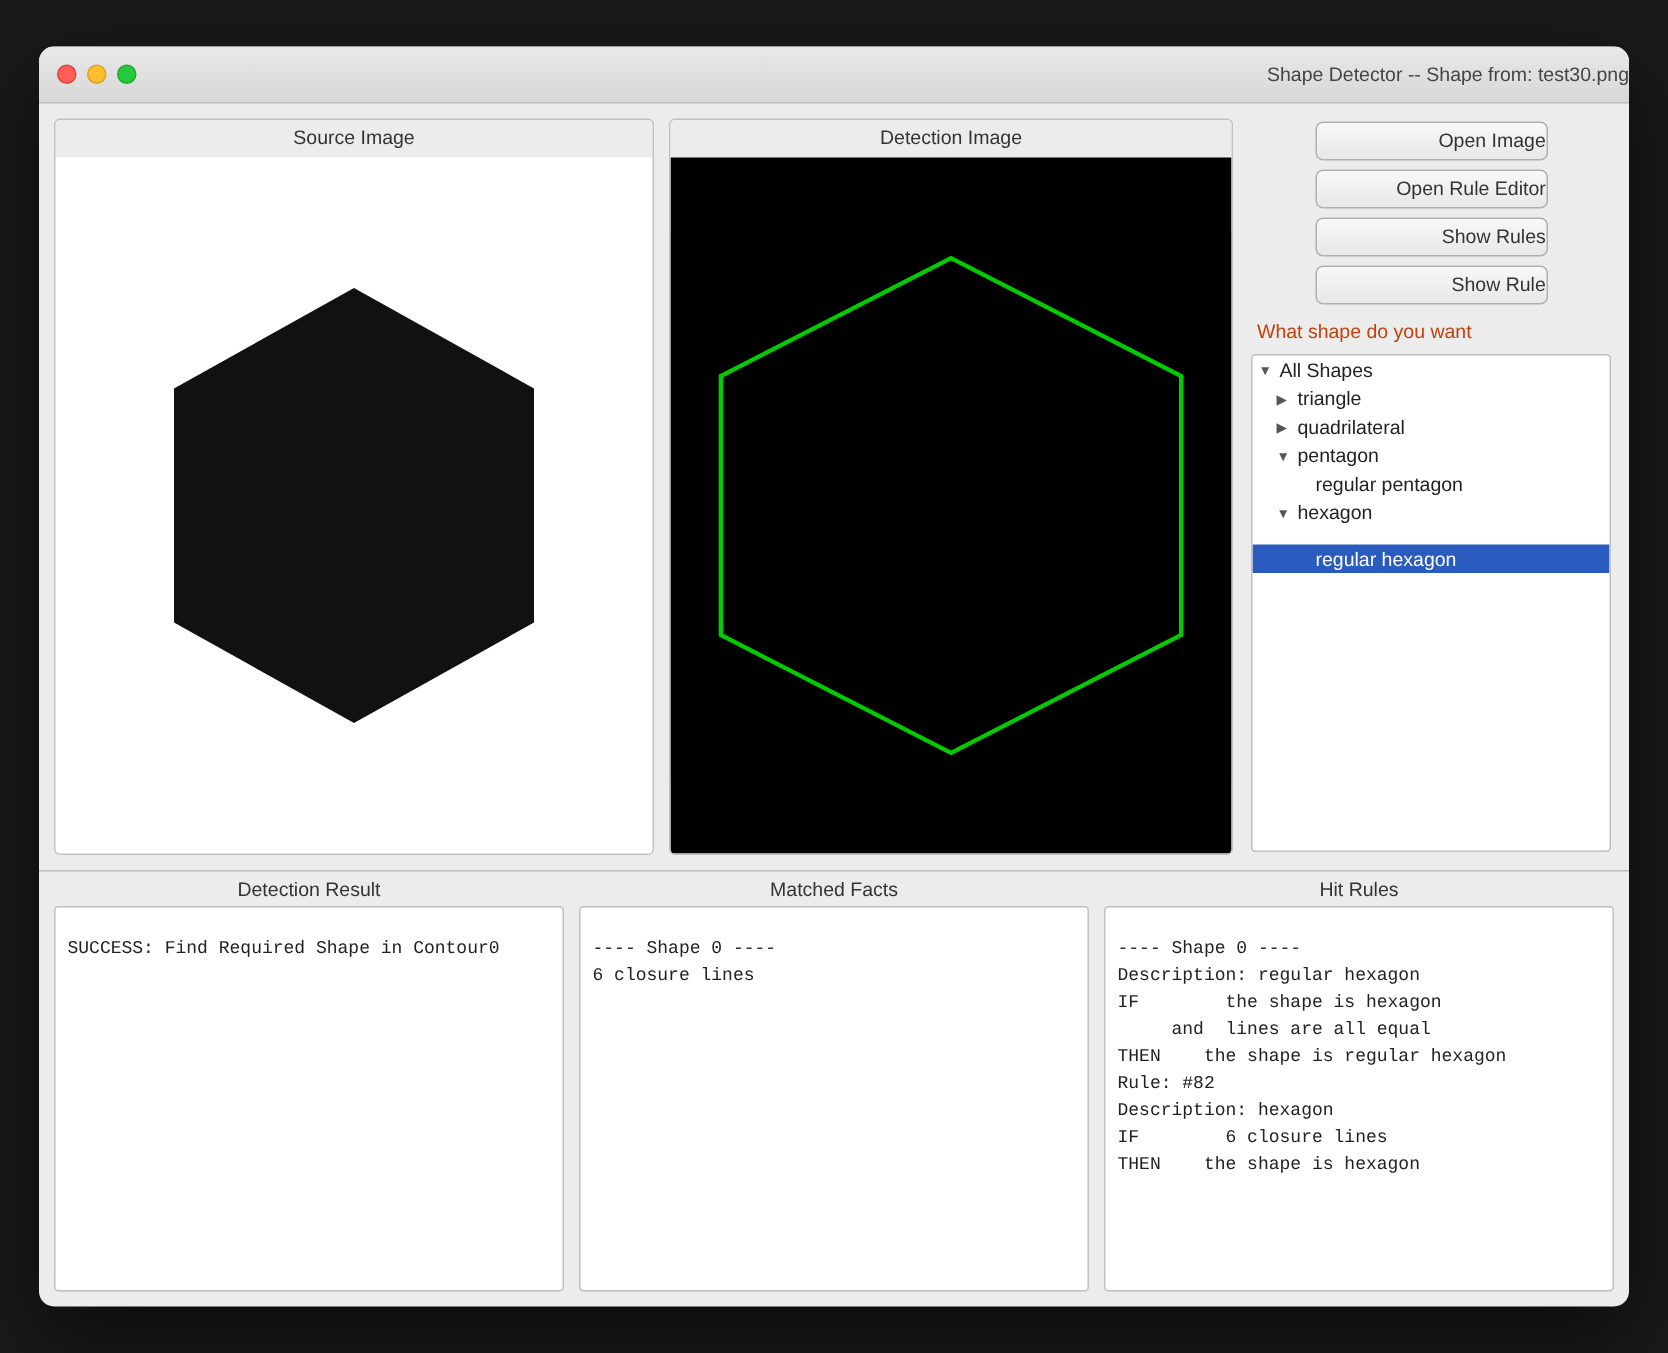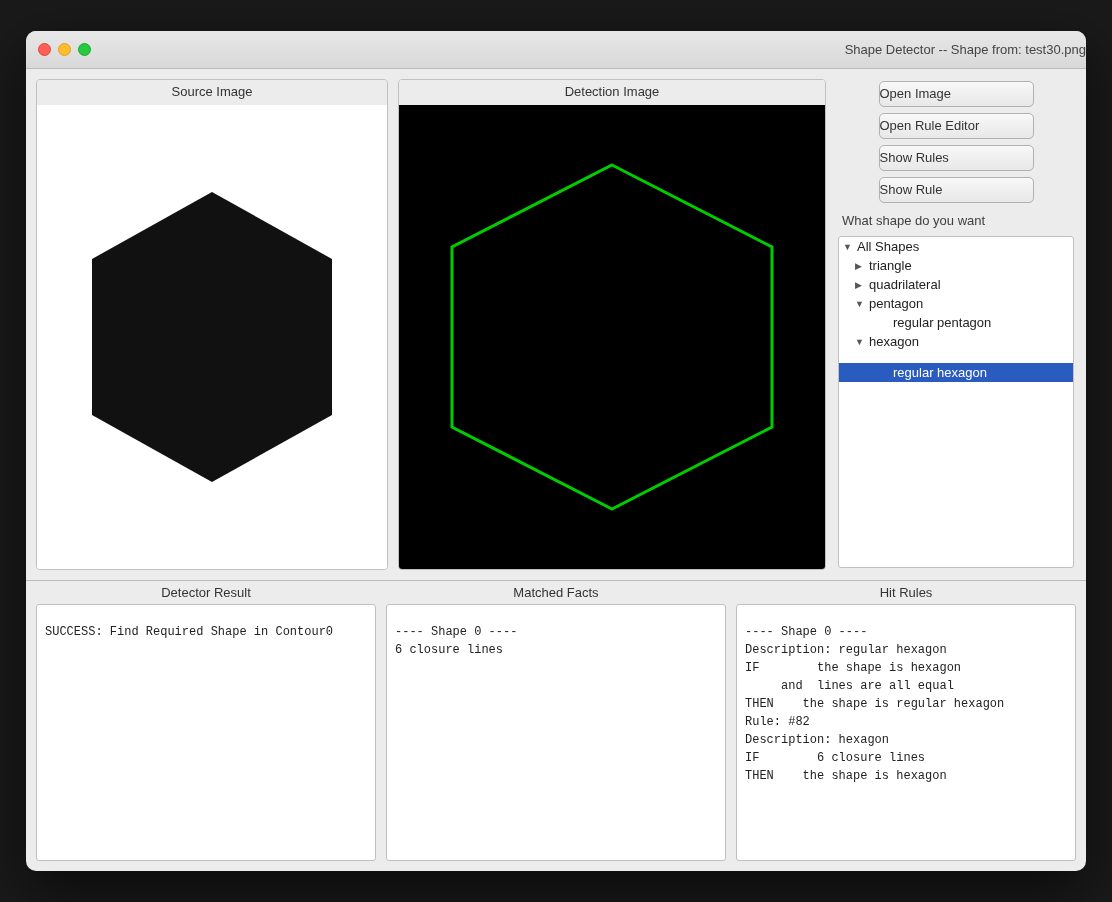--- a/index.html
+++ b/index.html
@@ -73,27 +73,27 @@
       overflow: hidden;
     }
     .panel-label {
       text-align: center;
       font-size: 13px;
       color: #333;
       padding: 4px 0 6px;
       background: #ececec;
     }
     .source-panel {
-      width: 352px;
+      width: 400px;
       flex-shrink: 0;
       display: flex;
       flex-direction: column;
     }
     .detection-panel {
-      width: 428px;
+      width: 376px;
       flex-shrink: 0;
       display: flex;
       flex-direction: column;
     }
     .image-area {
       flex: 1;
       background: white;
       display: flex;
       align-items: center;
       justify-content: center;
@@ -116,28 +116,28 @@
     }
     .action-btn {
       width: 155px;
       height: 26px;
       background: linear-gradient(to bottom, #f8f8f8, #e8e8e8);
       border: 1px solid #b0b0b0;
       border-radius: 5px;
       font-size: 13px;
       color: #333;
       cursor: pointer;
-      text-align: left;
+      text-align: right;
       line-height: 24px;
       align-self: center;
       display: block;
     }
     .what-shape-label {
       font-size: 13px;
-      color: #404040;
+      color: #c2410c;
       padding: 4px 6px 2px;
     }
     .shape-tree {
       flex: 1;
       background: white;
       border: 1px solid #c0c0c0;
       border-radius: 3px;
       overflow-y: auto;
       margin: 0 2px;
       font-size: 13px;
@@ -158,21 +158,21 @@
     }
     .tree-arrow {
       display: inline-block;
       width: 12px;
       font-size: 9px;
       color: #555;
       flex-shrink: 0;
     }
     .tree-item.selected .tree-arrow { color: white; }
     .tree-indent-1 { padding-left: 16px; }
-    .tree-indent-2 { padding-left: 40px; }
+    .tree-indent-2 { padding-left: 28px; }
     .bottom-section {
       height: 290px;
       display: flex;
       gap: 10px;
       padding: 0 10px 10px;
       flex-shrink: 0;
     }
     .result-column {
       display: flex;
       flex-direction: column;
@@ -297,21 +297,21 @@
         </div>
       </div>
 
     </div>
 
     <div class="bottom-divider"></div>
 
     <div class="bottom-section">
 
       <div class="result-column">
-        <div class="column-label">Detector Result</div>
+        <div class="column-label">Detection Result</div>
         <div class="text-area-panel">
           <span>SUCCESS: Find Required Shape in Contour0</span>
         </div>
       </div>
 
       <div class="result-column">
         <div class="column-label">Matched Facts</div>
         <div class="text-area-panel">
           <div>---- Shape 0 ----</div>
           <div>6 closure lines</div>

